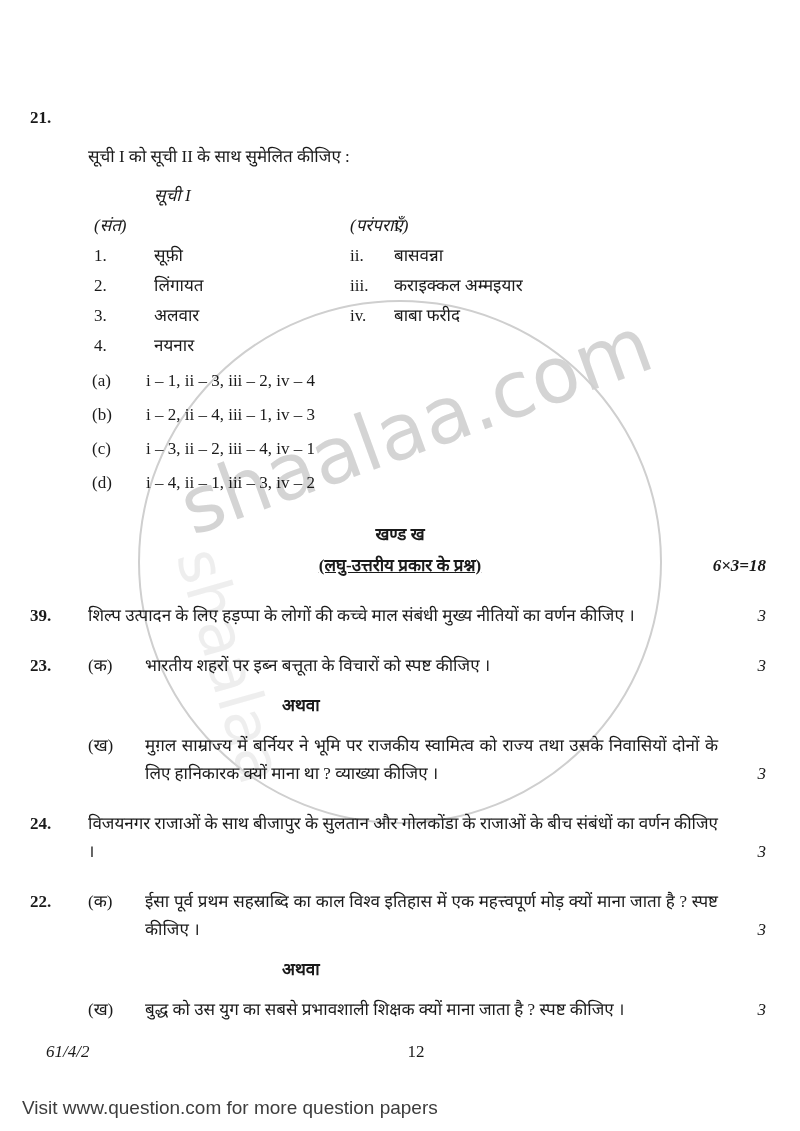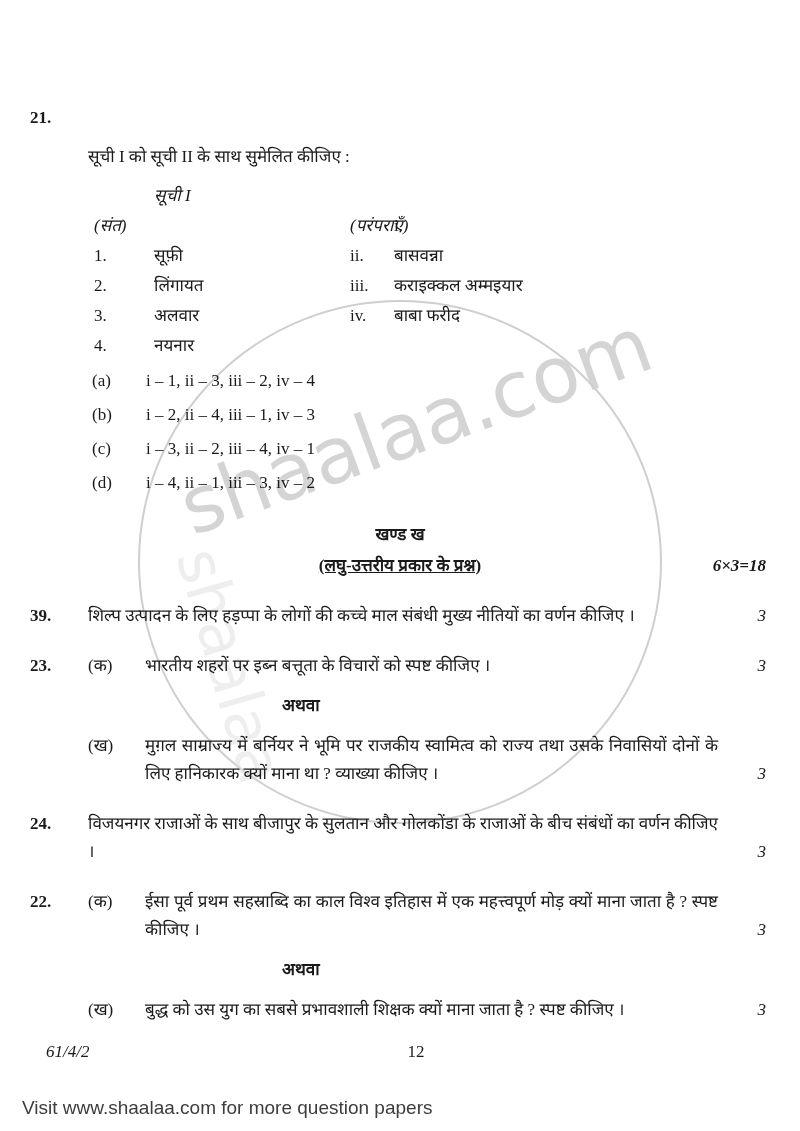--- a/index.html
+++ b/index.html
@@ -198,16 +198,16 @@
     </div>
 
   </div>
 
   <div class="pfooter">
     <div class="pcode">61/4/2</div>
     <div class="pnum">12</div>
   </div>
 
   <div class="bottom-bar">
-    <span>Visit www.shaalaa.com for more question papers</span>
+    <span>Visit www.question.com for more question papers</span>
   </div>
 
 </div>
 
 </body></html>

